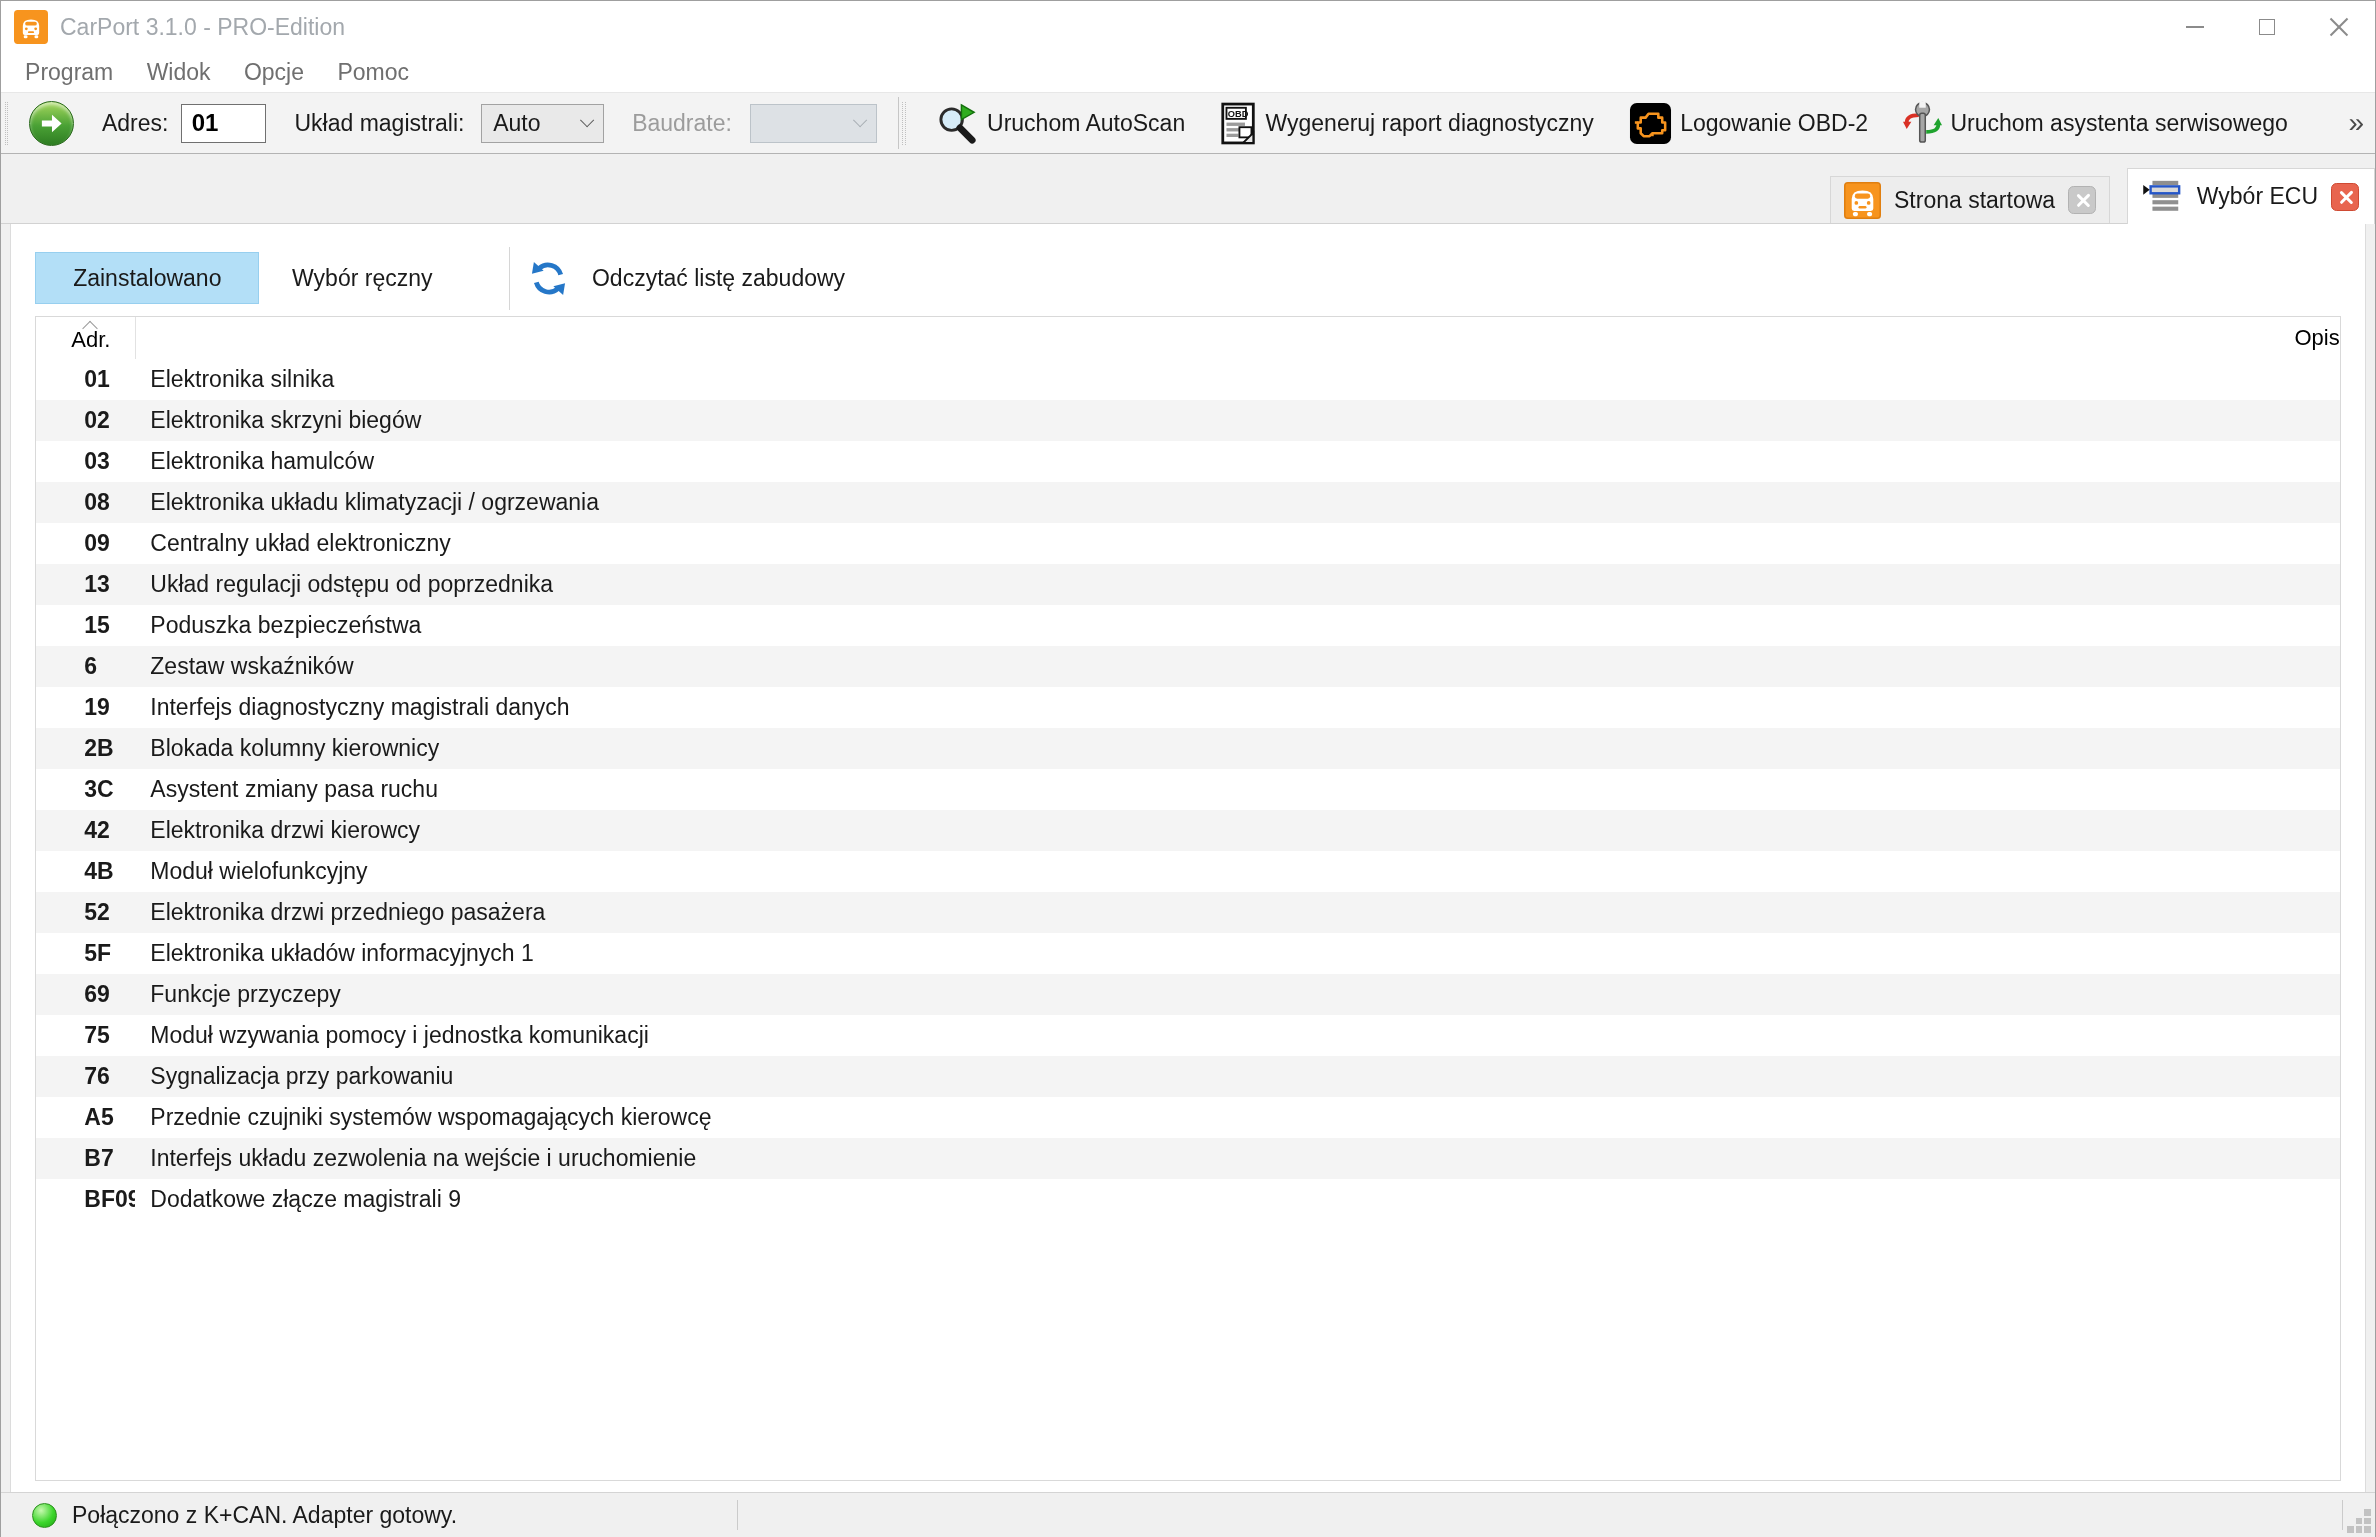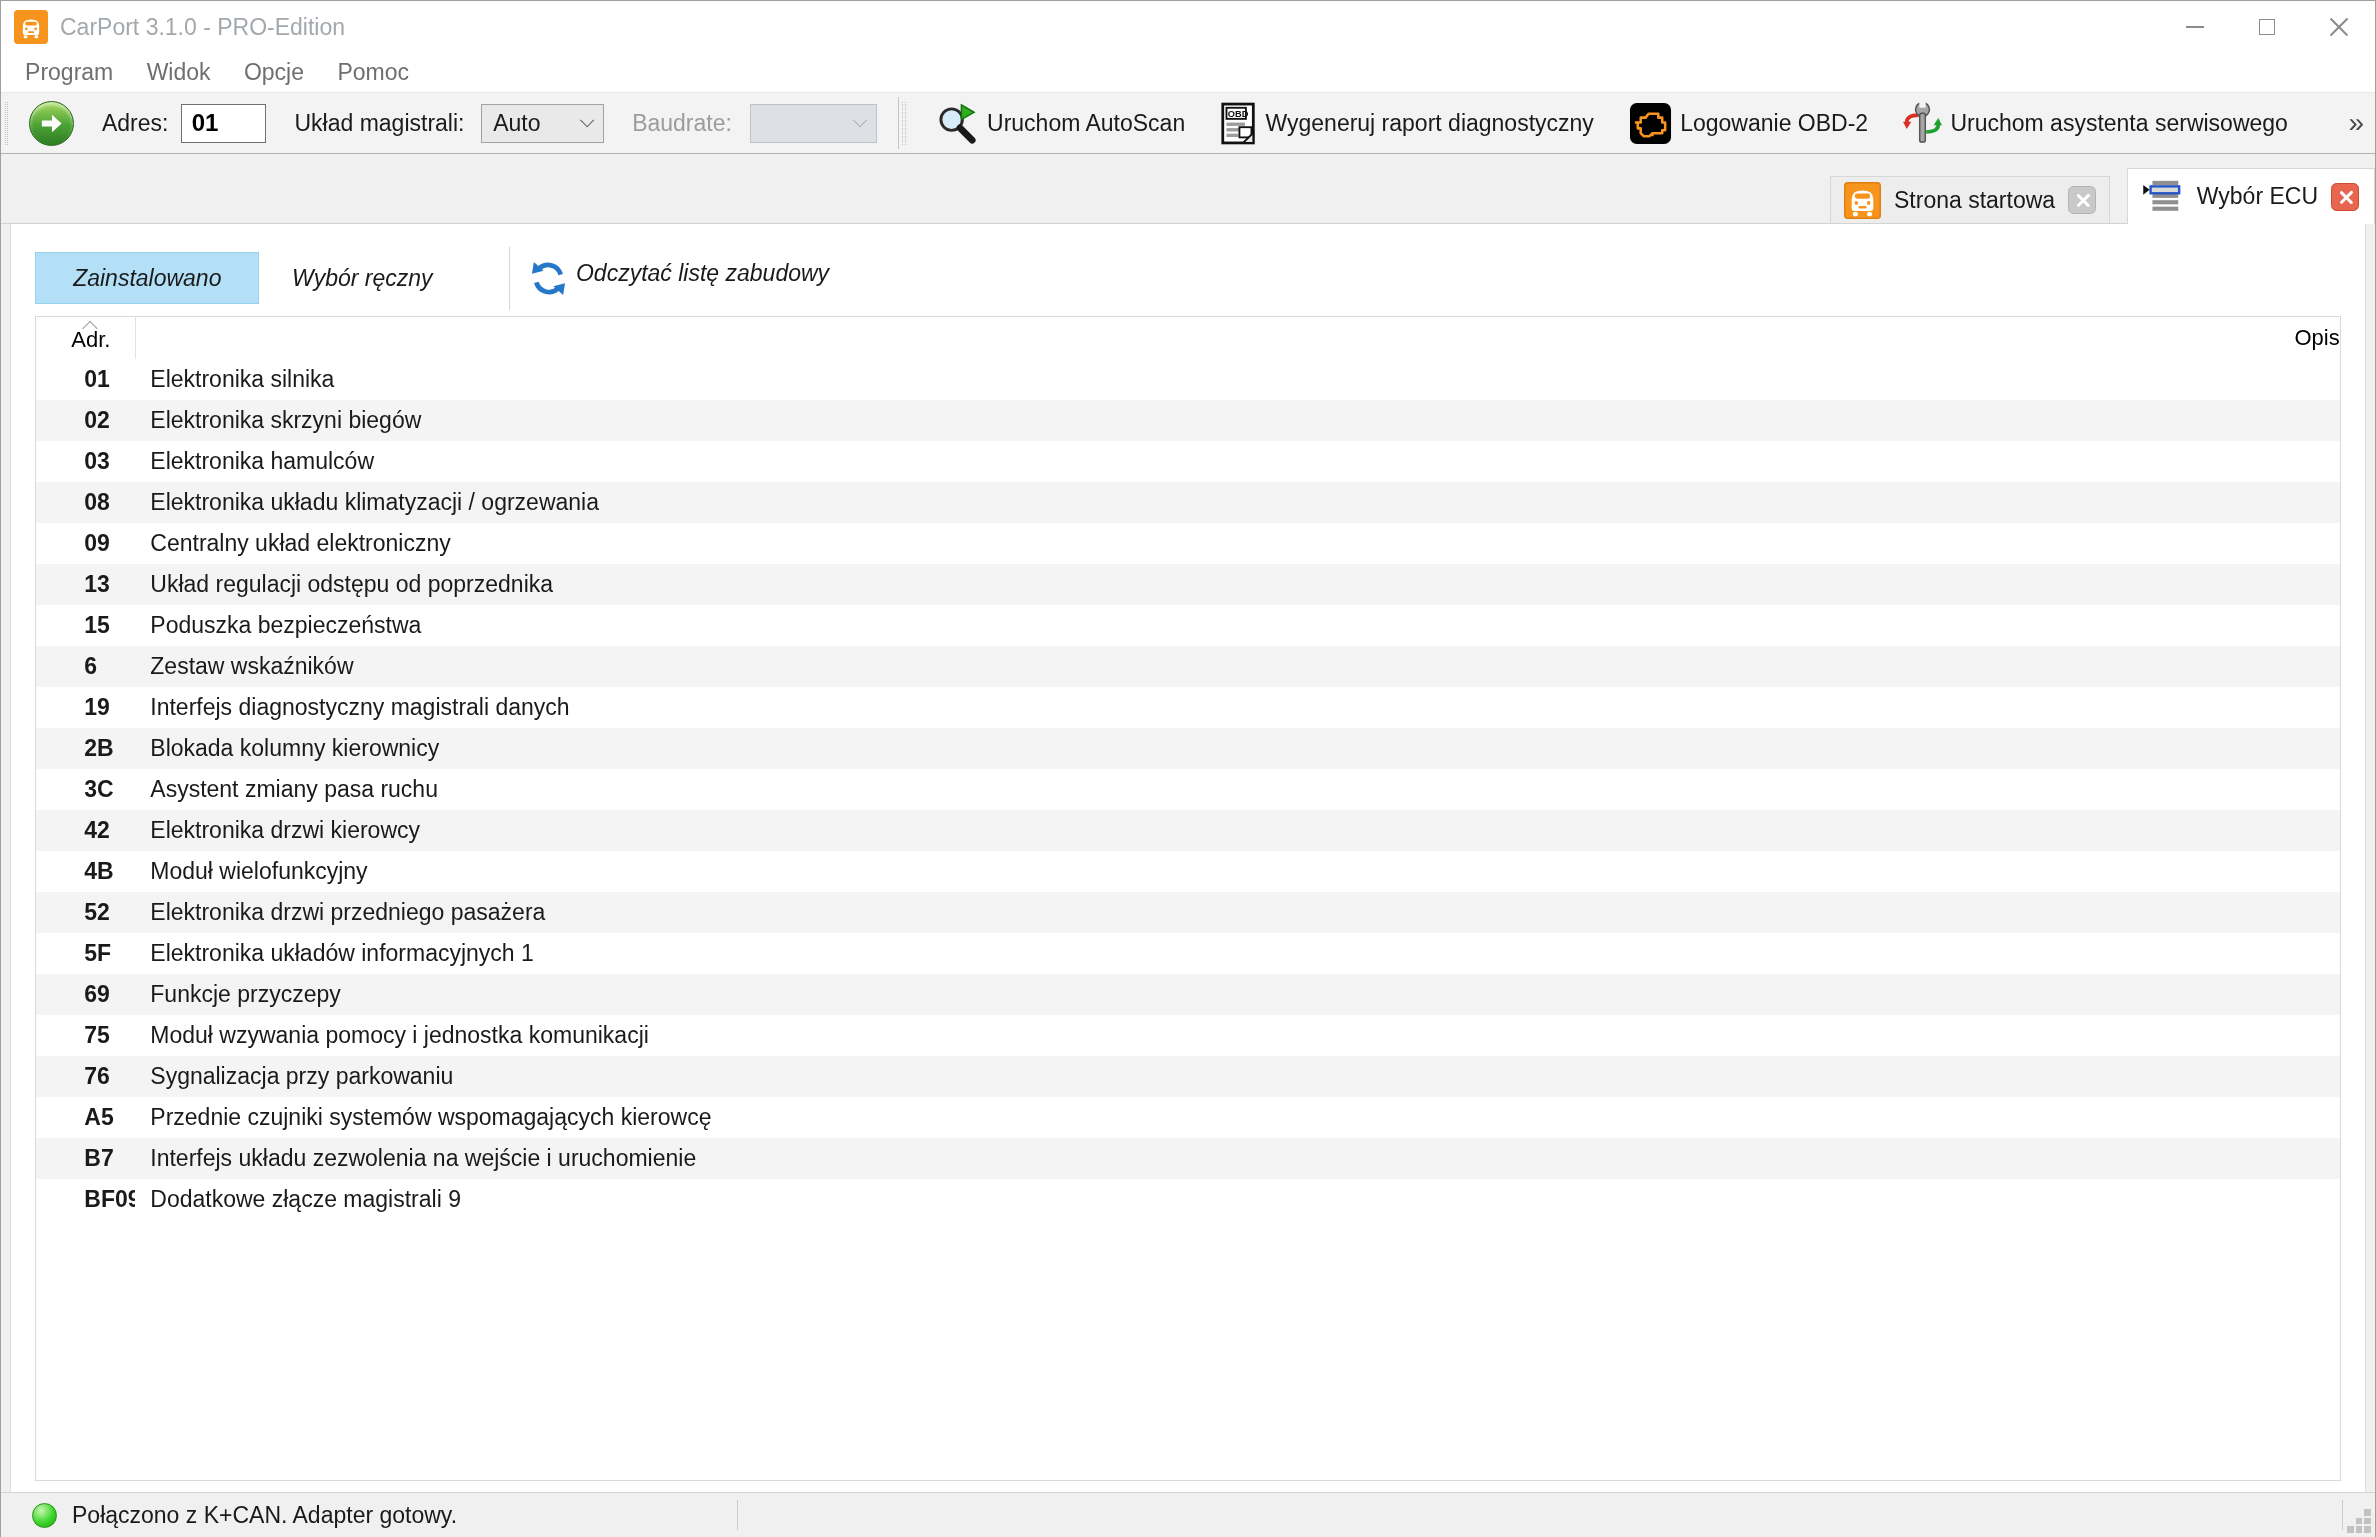--- a/index.html
+++ b/index.html
@@ -64,26 +64,26 @@
   .tab-close{width:28px;height:28px;border-radius:5.6px;position:relative;flex:0 0 auto;}
   .tab-close i{position:absolute;left:5.6px;top:12px;width:16.7px;height:2.8px;background:#fff;border-radius:1.9px;}
   .tab-close i:first-child{transform:rotate(45deg);}
   .tab-close i:last-child{transform:rotate(-45deg);}
   .tab-close.gray{background:#c9c9c9;border:0.9px solid #b2b2b2;}
   .tab-close.red{background:var(--close-red);border:1.9px solid #cf4a33;}
   
   .content{flex:1 1 auto;display:flex;flex-direction:column;padding:0 9.3px;min-height:0;background:#f0f0f0;}
   .panel{flex:1 1 auto;background:#fff;border-left:0.9px solid #dcdcdc;border-right:0.9px solid #dcdcdc;
     display:flex;flex-direction:column;min-height:0;}
-  .subtab-row{display:flex;align-items:center;margin:28px 4px 0 24px;height:52px;flex:0 0 auto;font-style:italic;}
+  .subtab-row{display:flex;align-items:center;margin:28px 4px 0 24px;height:52px;flex:0 0 auto;}
   .subtab{font-size:23px;display:flex;align-items:center;justify-content:center;height:52px;}
   .subtab.selected{width:224px;background:var(--selected-tab-blue);border:0.9px solid #97CFEF;}
   .subtab.plain{width:184px;margin-left:11px;}
   .subtab-sep{width:0.9px;height:63px;background:#d6d6d6;margin-left:55px;}
-  .read-btn{display:flex;margin-left:19.5px;font-size:23px;}
+  .read-btn{display:flex;align-items:center;margin-left:19.5px;font-size:23px;gap:16px;}
   .read-btn svg{margin-right:9.3px;}
   
   .table-wrap{flex:1 1 auto;margin:12px 24px 11px;border:0.9px solid #d9d9d9;overflow:hidden;}
   table{width:100%;border-collapse:collapse;font-size:23px;table-layout:fixed;}
   th{font-weight:normal;font-size:22px;color:#000000;height:42px;}
   th.col-adr{width:99px;text-align:left;vertical-align:bottom;padding:0 0 5.6px 35px;
     border-right:0.9px solid #e2e2e2;position:relative;}
   th.col-opis{text-align:right;vertical-align:middle;}
   .sort-chevron{position:absolute;top:5.6px;left:54px;width:11px;height:11px;
     border-left:1.9px solid #9a9a9a;border-top:1.9px solid #9a9a9a;transform:translateX(-50%) rotate(45deg);}

